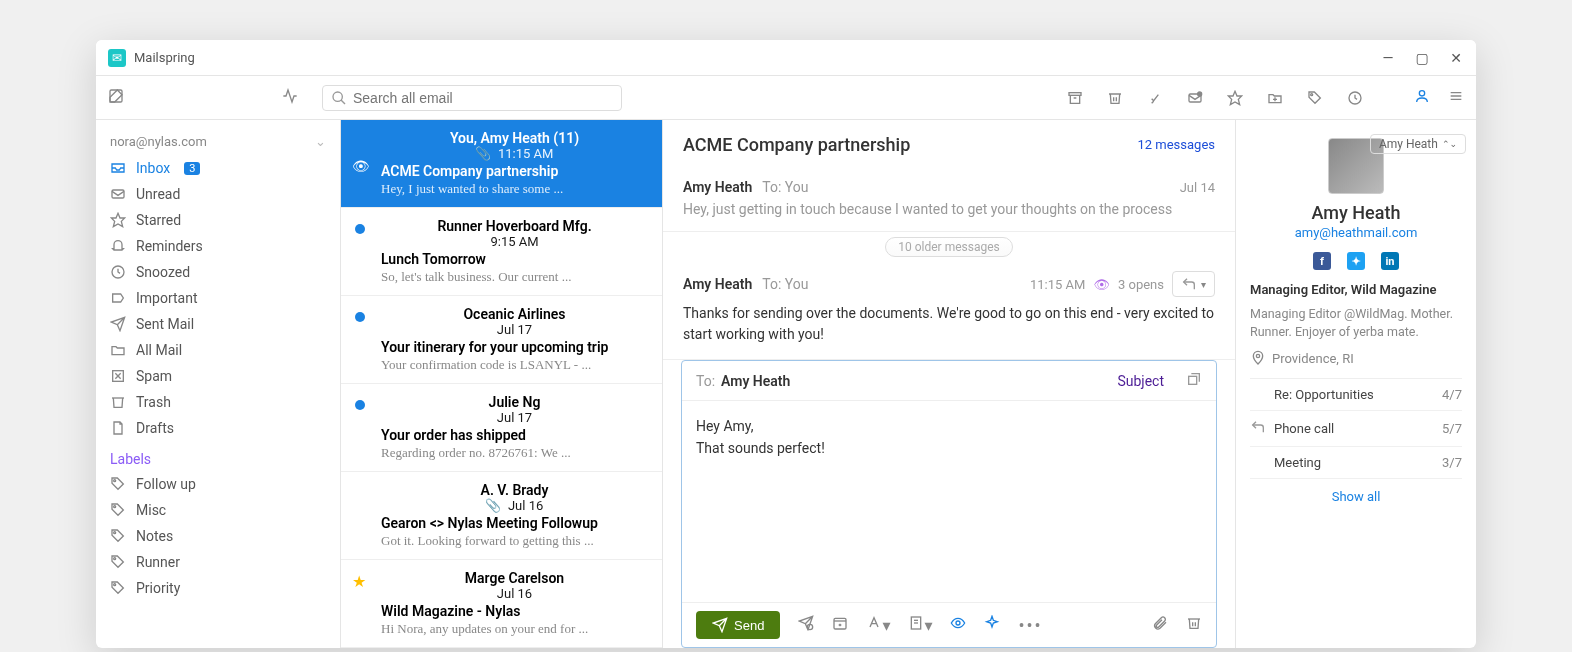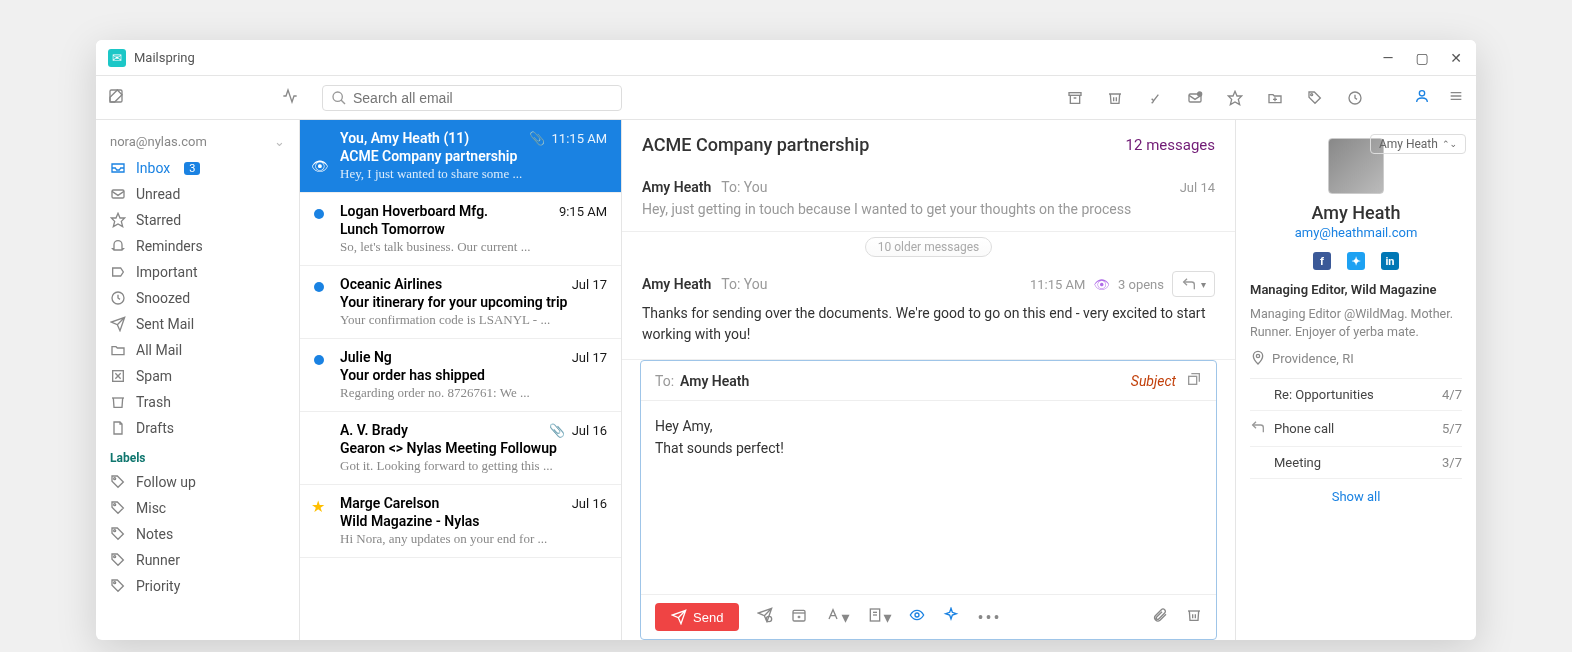--- a/index.html
+++ b/index.html
@@ -14,69 +14,69 @@
 .compose-icon { width: 24px; color: #888; cursor: pointer; }
 .activity-icon { width: 24px; color: #888; cursor: pointer; margin-left: 140px; }
 .search-wrap { display: flex; align-items: center; background: #fff; border: 1px solid #ddd; border-radius: 4px; padding: 4px 8px; width: 300px; margin-left: 6px; }
 .search-wrap svg { color: #999; margin-right: 6px; }
 .search-wrap input { border: none; outline: none; font-size: 14px; color: #4d7c0f; flex: 1; }
 .toolbar-spacer { flex: 1; }
 .tb-icons { display: flex; gap: 22px; color: #888; }
 .tb-icons .ic { cursor: pointer; width: 18px; height: 18px; display:flex; align-items:center; justify-content:center; }
 .tb-right { display: flex; gap: 18px; margin-left: 40px; color: #888; }
 .content { display: flex; flex: 1; min-height: 520px; }
-.sidebar { width: 204px; border-right: 1px solid #e5e5e5; padding: 8px 0; font-size: 14px; color: #555; }
+.sidebar { width: 245px; border-right: 1px solid #e5e5e5; padding: 8px 0; font-size: 14px; color: #555; }
 .account-row { display: flex; align-items: center; padding: 6px 14px; color: #888; font-size: 13px; }
 .account-row .chev { margin-left: auto; color: #bbb; }
 .sb-item { display: flex; align-items: center; padding: 5px 14px; gap: 10px; cursor: pointer; }
 .sb-item.active { color: #1a82e2; }
 .sb-item .badge { background: #1a82e2; color: #fff; border-radius: 3px; padding: 0 5px; font-size: 11px; margin-left: 4px; }
-.sb-label { padding: 10px 14px 4px; font-size: 12px; color: #0f766e; font-weight: bold; }
+.sb-label { padding: 10px 14px 4px; font-size: 14px; color: #8b5cf6; }
 .sb-ic { width: 16px; height: 16px; display:flex; align-items:center; justify-content:center; color:#888; }
 .sb-item.active .sb-ic { color:#1a82e2; }
 .msglist { width: 322px; border-right: 1px solid #e5e5e5; overflow-y: auto; }
 .msg { padding: 10px 14px 10px 40px; border-bottom: 1px solid #eee; position: relative; cursor: pointer; }
 .msg .dot { position: absolute; left: 14px; top: 16px; width: 10px; height: 10px; border-radius: 50%; background: #1a82e2; }
 .msg .star { position: absolute; left: 11px; top: 12px; color: #ffbf00; font-size: 16px; }
 .msg.selected { background: #1a82e2; color: #fff; }
-.msg .row1 { display: flex; justify-content: space-between; align-items: center; font-size: 14px; }
+.msg .row1 { display: flex; justify-content: space-between; align-items: center; font-size: 14px; flex-direction: column; }
 .msg .from { font-weight: 600; }
 .msg .time { font-size: 13px; opacity: 0.9; }
 .msg .subj { font-weight: 600; font-size: 14px; margin-top: 2px; }
 .msg .prev { font-size: 13px; color: #888; margin-top: 2px; white-space: nowrap; overflow: hidden; text-overflow: ellipsis; font-family: Liberation Serif, serif; }
 .msg.selected .prev { color: rgba(255,255,255,0.85); }
 .msg .attach { color: #ddd; margin-right: 6px; font-size: 13px; }
 .msg.selected .attach { color: #fff; }
 .msg .eye { position: absolute; left: 11px; top: 38px; color: #fff; font-size: 14px; }
 .thread { flex: 1; display: flex; flex-direction: column; border-right: 1px solid #e5e5e5; }
 .thread-header { display: flex; align-items: center; padding: 14px 20px; }
 .thread-title { font-size: 18px; font-weight: 500; color: #333; flex: 1; }
-.thread-count { font-size: 15px; color: #701a75; }
+.thread-count { font-size: 13px; color: #1d4ed8; }
 .thread-msg { padding: 10px 20px 14px; border-bottom: 1px solid #eee; }
 .tm-head { display: flex; align-items: center; gap: 10px; font-size: 14px; }
 .tm-from { font-weight: 600; color: #333; }
 .tm-to { color: #999; }
 .tm-spacer { flex: 1; }
 .tm-time { color: #999; font-size: 13px; }
 .tm-body { color: #999; font-size: 14px; margin-top: 6px; }
 .older-bar { text-align: center; padding: 4px 0; }
 .older-pill { display: inline-block; border: 1px solid #ddd; border-radius: 12px; padding: 2px 12px; font-size: 12px; color: #aaa; background: linear-gradient(#fff,#fafafa); }
 .thread-msg.open .tm-body { color: #333; line-height: 1.5; }
 .tm-actions { display: flex; align-items: center; gap: 8px; color: #999; font-size: 13px; }
 .opens-eye { color: #b06de8; }
 .reply-box-wrap { display: flex; align-items: center; gap: 6px; }
 .reply-btn { border: 1px solid #ddd; border-radius: 4px; padding: 4px 8px; display: flex; align-items: center; gap: 4px; cursor:pointer; }
 .compose-area { margin: 0 18px 0; border: 1px solid #9fc5e8; border-radius: 4px; flex: 1; display: flex; flex-direction: column; }
 .compose-to { display: flex; align-items: center; padding: 10px 14px; border-bottom: 1px solid #eee; font-size: 14px; }
 .compose-to .to { color: #999; margin-right: 6px; }
 .compose-to .name { font-weight: 600; color: #333; }
-.compose-to .subj-lbl { margin-left: auto; color: #c2410c; margin-right: 10px; font-style: italic; }
+.compose-to .subj-lbl { margin-left: auto; color: #4c1d95; margin-right: 22px; }
 .compose-body { padding: 14px; font-size: 14px; color: #333; flex: 1; line-height: 1.6; }
 .compose-toolbar { display: flex; align-items: center; padding: 8px 14px; gap: 18px; border-top: 1px solid #eee; color: #888; }
-.send-btn { background: #ef4444; color: #fff; border: none; border-radius: 4px; padding: 6px 16px; font-size: 13px; display: flex; align-items: center; gap: 6px; cursor: pointer; }
+.send-btn { background: #4d7c0f; color: #fff; border: none; border-radius: 4px; padding: 6px 16px; font-size: 13px; display: flex; align-items: center; gap: 6px; cursor: pointer; }
 .ct-spacer { flex: 1; }
 .profile { width: 240px; padding: 12px 14px; font-size: 13px; color: #555; }
 .profile-top { text-align: center; position: relative; }
 .profile-select { position: absolute; right: -4px; top: -4px; border: 1px solid #ddd; border-radius: 4px; padding: 2px 8px; font-size: 12px; color: #666; display:flex; align-items:center; gap:4px; }
 .avatar { width: 56px; height: 56px; border-radius: 4px; background: linear-gradient(135deg,#888,#bbb); margin: 6px auto 8px; border: 1px solid #ccc; }
 .profile-name { font-size: 18px; font-weight: 500; color: #333; }
 .profile-email { color: #1a82e2; font-size: 13px; margin-top: 2px; }
 .social { display: flex; justify-content: center; gap: 16px; margin: 12px 0; }
 .social span { width: 18px; height: 18px; border-radius: 3px; display:flex; align-items:center; justify-content:center; color:#fff; font-size:11px; font-weight:bold; }
 .fb { background: #3b5998; }
@@ -229,33 +229,33 @@
             <span class="sb-ic">
               <svg viewBox="0 0 24 24" fill="none" stroke="currentColor" stroke-width="2">
                 <path d="M18 16V10a6 6 0 1 0-12 0v6H4l2 2h12l2-2z"></path>
               </svg>
             </span>
             <span>Reminders</span>
           </div>
           <div class="sb-item">
             <span class="sb-ic">
               <svg viewBox="0 0 24 24" fill="none" stroke="currentColor" stroke-width="2">
-                <path d="M4 6h12l4 6-4 6H4z"></path>
-              </svg>
-            </span>
-            <span>Important</span>
-          </div>
-          <div class="sb-item">
-            <span class="sb-ic">
-              <svg viewBox="0 0 24 24" fill="none" stroke="currentColor" stroke-width="2">
                 <circle cx="12" cy="12" r="9"></circle>
                 <path d="M12 7v5l3 2"></path>
               </svg>
             </span>
             <span>Snoozed</span>
+          </div>
+          <div class="sb-item">
+            <span class="sb-ic">
+              <svg viewBox="0 0 24 24" fill="none" stroke="currentColor" stroke-width="2">
+                <path d="M4 6h12l4 6-4 6H4z"></path>
+              </svg>
+            </span>
+            <span>Important</span>
           </div>
           <div class="sb-item">
             <span class="sb-ic">
               <svg viewBox="0 0 24 24" fill="none" stroke="currentColor" stroke-width="2">
                 <path d="M22 2L11 13M22 2l-7 20-4-9-9-4 20-7z"></path>
               </svg>
             </span>
             <span>Sent Mail</span>
           </div>
           <div class="sb-item">
@@ -351,21 +351,21 @@
           <div class="row1">
             <span class="from">You, Amy Heath (11)</span>
             <span class="time"><span class="attach">📎</span>11:15 AM</span>
           </div>
           <div class="subj">ACME Company partnership</div>
           <div class="prev">Hey, I just wanted to share some ...</div>
         </div>
         <div class="msg">
           <span class="dot"></span>
           <div class="row1">
-            <span class="from">Logan Hoverboard Mfg.</span>
+            <span class="from">Runner Hoverboard Mfg.</span>
             <span class="time">9:15 AM</span>
           </div>
           <div class="subj">Lunch Tomorrow</div>
           <div class="prev">So, let's talk business. Our current ...</div>
         </div>
         <div class="msg">
           <span class="dot"></span>
           <div class="row1">
             <span class="from">Oceanic Airlines</span>
             <span class="time">Jul 17</span>

